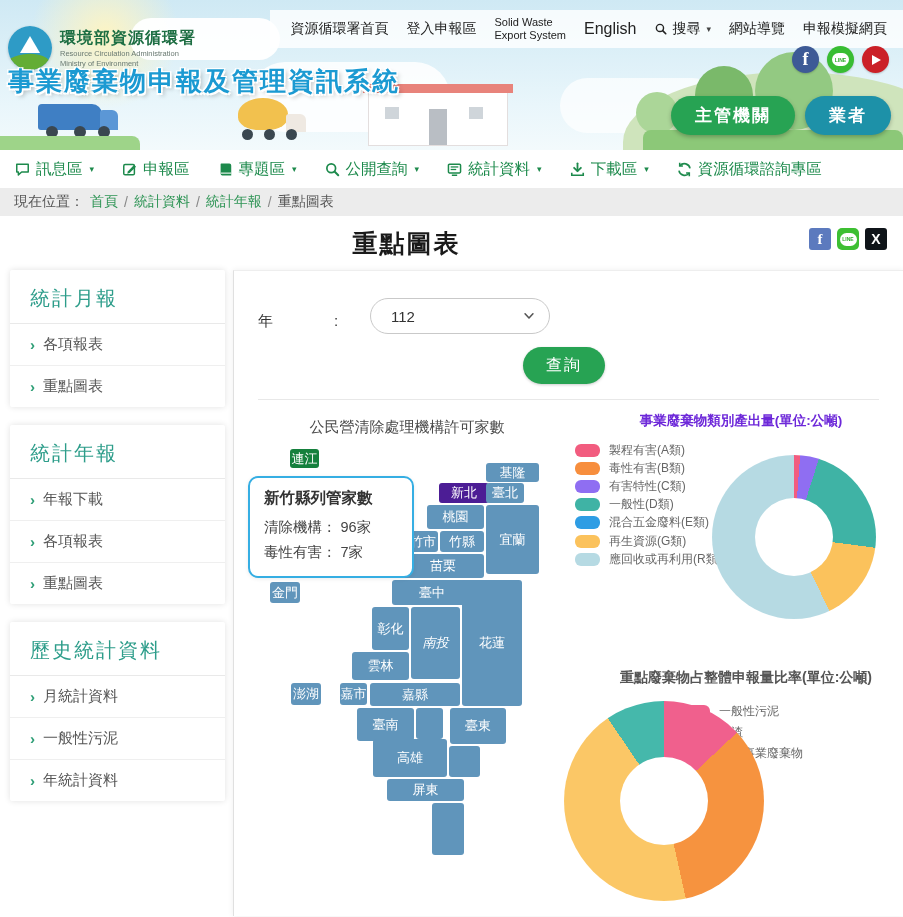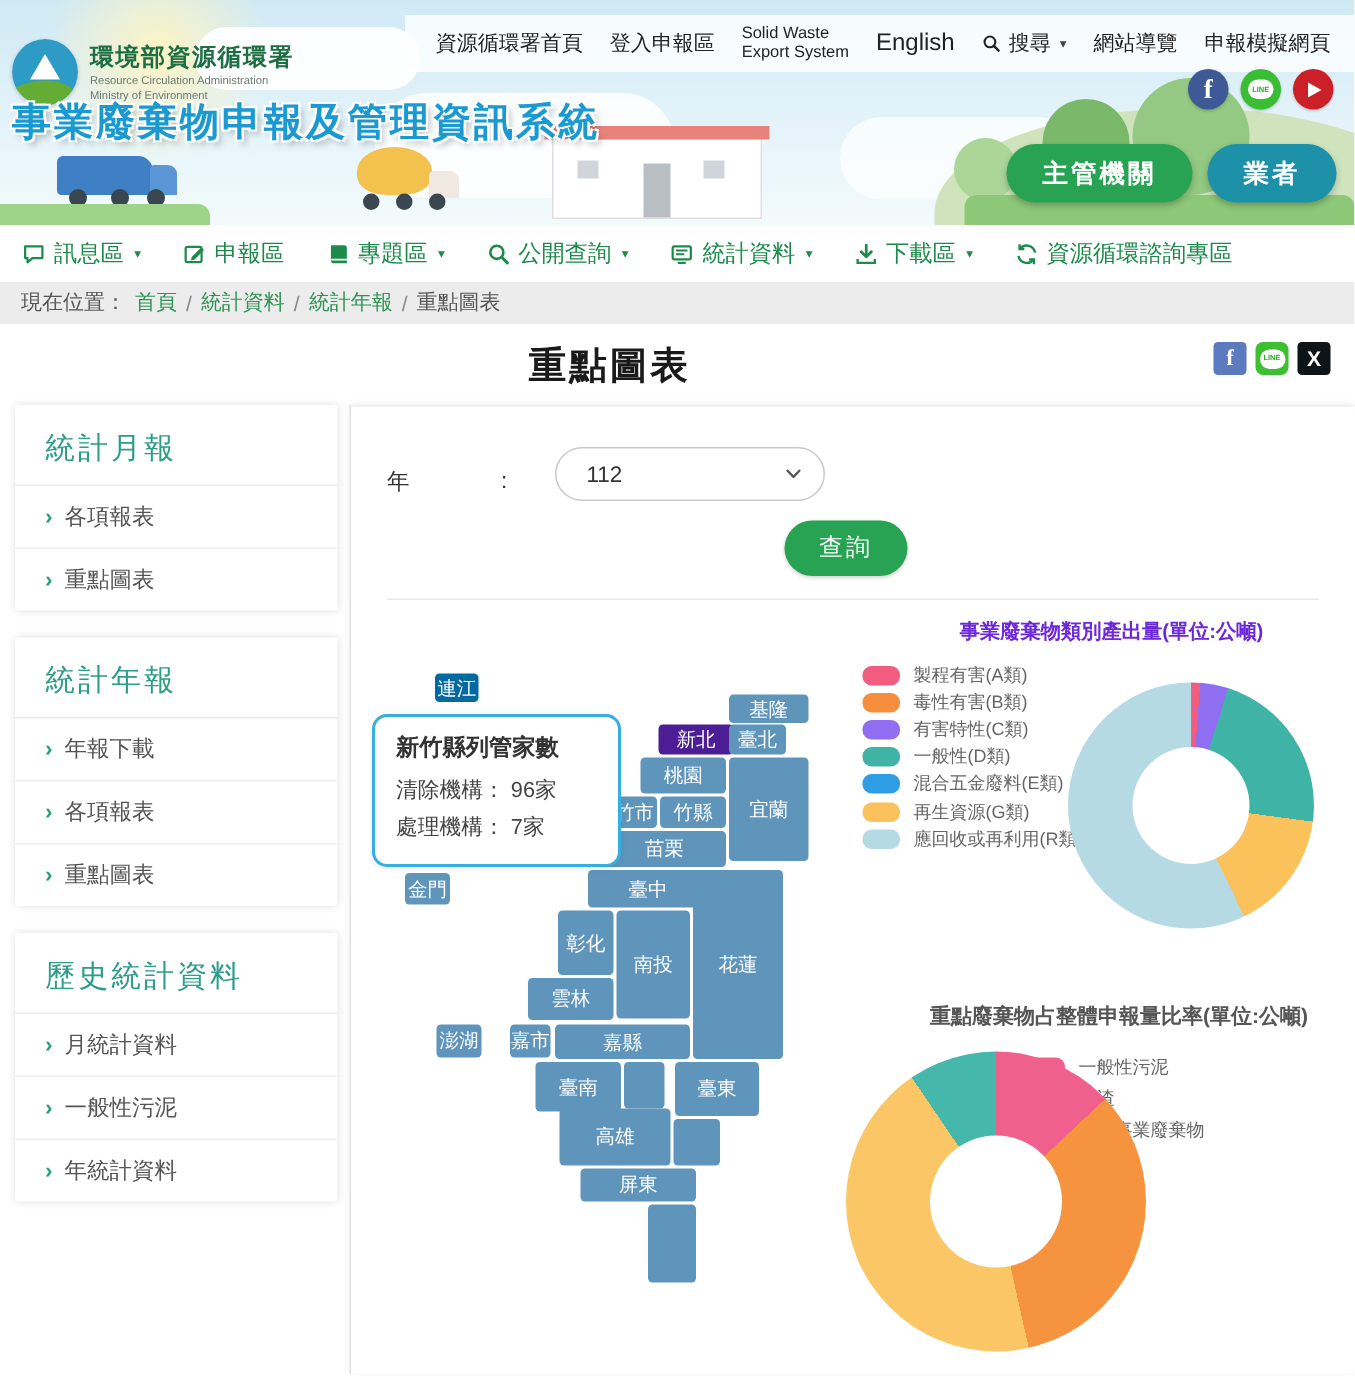--- a/index.html
+++ b/index.html
@@ -378,52 +378,53 @@
       <span class="f-colon">:</span>
       <select class="year-select"><option>112</option></select>
       <span class="sel-chev">
         <svg viewBox="0 0 16 16">
             <path d="M3.5 5.5l4.5 4.7 4.5-4.7" fill="none" stroke="#555" stroke-width="1.8" stroke-linecap="round" stroke-linejoin="round"></path>
           </svg>
       </span>
       <button class="query-btn">查詢</button>
       <div class="f-divider"></div>
 
+      <div class="map-title">公民營清除處理機構許可家數</div>
       <div class="tw-map">
-          <div class="tile" style="left: 43px; top: 10px; width: 29px; height: 19px; background: #0369a1;">連江</div>
+          <div class="tile" style="left: 43px; top: 10px; width: 29px; height: 19px; background: #15803d;">連江</div>
           <div class="tile" style="left: 239px; top: 24px; width: 53px; height: 19px; background: rgb(96, 149, 187);">基隆</div>
           <div class="tile" style="left: 192px; top: 44px; width: 50px; height: 20px; background: #4c1d95;">新北</div>
           <div class="tile" style="left: 239px; top: 44px; width: 38px; height: 20px; background: rgb(96, 149, 187);">臺北</div>
           <div class="tile" style="left: 180px; top: 66px; width: 57px; height: 24px; background: rgb(96, 149, 187);">桃園</div>
           <div class="tile" style="left: 161px; top: 92px; width: 30px; height: 21px; background: rgb(96, 149, 187);">竹市</div>
           <div class="tile" style="left: 193px; top: 92px; width: 44px; height: 21px; background: rgb(96, 149, 187);">竹縣</div>
           <div class="tile" style="left: 239px; top: 66px; width: 53px; height: 69px; background: rgb(96, 149, 187);">宜蘭</div>
           <div class="tile" style="left: 155px; top: 115px; width: 82px; height: 24px; background: rgb(96, 149, 187);">苗栗</div>
           <div class="tile" style="left: 23px; top: 143px; width: 30px; height: 21px; background: rgb(96, 149, 187);">金門</div>
           <div class="tile" style="left: 145px; top: 141px; width: 80px; height: 25px; background: rgb(96, 149, 187);">臺中</div>
           <div class="tile" style="left: 125px; top: 168px; width: 37px; height: 43px; background: rgb(96, 149, 187);">彰化</div>
-          <div class="tile" style="left: 164px; top: 168px; width: 49px; height: 72px; background: rgb(96, 149, 187);">南投</div>
+          <div class="tile" style="left: 164px; top: 168px; width: 49px; height: 72px; background: rgb(96, 149, 187); font-style: italic;">南投</div>
           <div class="tile" style="left: 215px; top: 141px; width: 60px; height: 126px; background: rgb(96, 149, 187);">花蓮</div>
           <div class="tile" style="left: 105px; top: 213px; width: 57px; height: 28px; background: rgb(96, 149, 187);">雲林</div>
           <div class="tile" style="left: 44px; top: 244px; width: 30px; height: 22px; background: rgb(96, 149, 187);">澎湖</div>
           <div class="tile" style="left: 93px; top: 244px; width: 27px; height: 22px; background: rgb(96, 149, 187);">嘉市</div>
           <div class="tile" style="left: 123px; top: 244px; width: 90px; height: 23px; background: rgb(96, 149, 187);">嘉縣</div>
           <div class="tile" style="left: 110px; top: 269px; width: 57px; height: 33px; background: rgb(96, 149, 187);">臺南</div>
           <div class="tile tile-conn" style="left: 169px; top: 269px; width: 27px; height: 31px; background: rgb(96, 149, 187);"></div>
           <div class="tile" style="left: 203px; top: 269px; width: 56px; height: 36px; background: rgb(96, 149, 187);">臺東</div>
           <div class="tile" style="left: 126px; top: 300px; width: 74px; height: 38px; background: rgb(96, 149, 187);">高雄</div>
           <div class="tile tile-conn" style="left: 202px; top: 307px; width: 31px; height: 31px; background: rgb(96, 149, 187);"></div>
           <div class="tile" style="left: 140px; top: 340px; width: 77px; height: 22px; background: rgb(96, 149, 187);">屏東</div>
           <div class="tile tile-conn" style="left: 185px; top: 364px; width: 32px; height: 52px; background: rgb(96, 149, 187);"></div>
         </div>
 
       <div class="map-tooltip">
         <div class="tt-title">新竹縣列管家數</div>
         <div class="tt-line">清除機構： 96家</div>
-        <div class="tt-line">處理機構： 7家</div>
+        <div class="tt-line">毒性有害： 7家</div>
       </div>
 
       <div class="d1-title">事業廢棄物類別產出量(單位:公噸)</div>
       <div class="d1-legend">
           <div class="lg-row">
             <span class="lg-swatch" style="background: rgb(242, 92, 127);"></span>
             <span class="lg-label">製程有害(A類)</span>
           </div>
           <div class="lg-row">
             <span class="lg-swatch" style="background: rgb(247, 142, 61);"></span>

